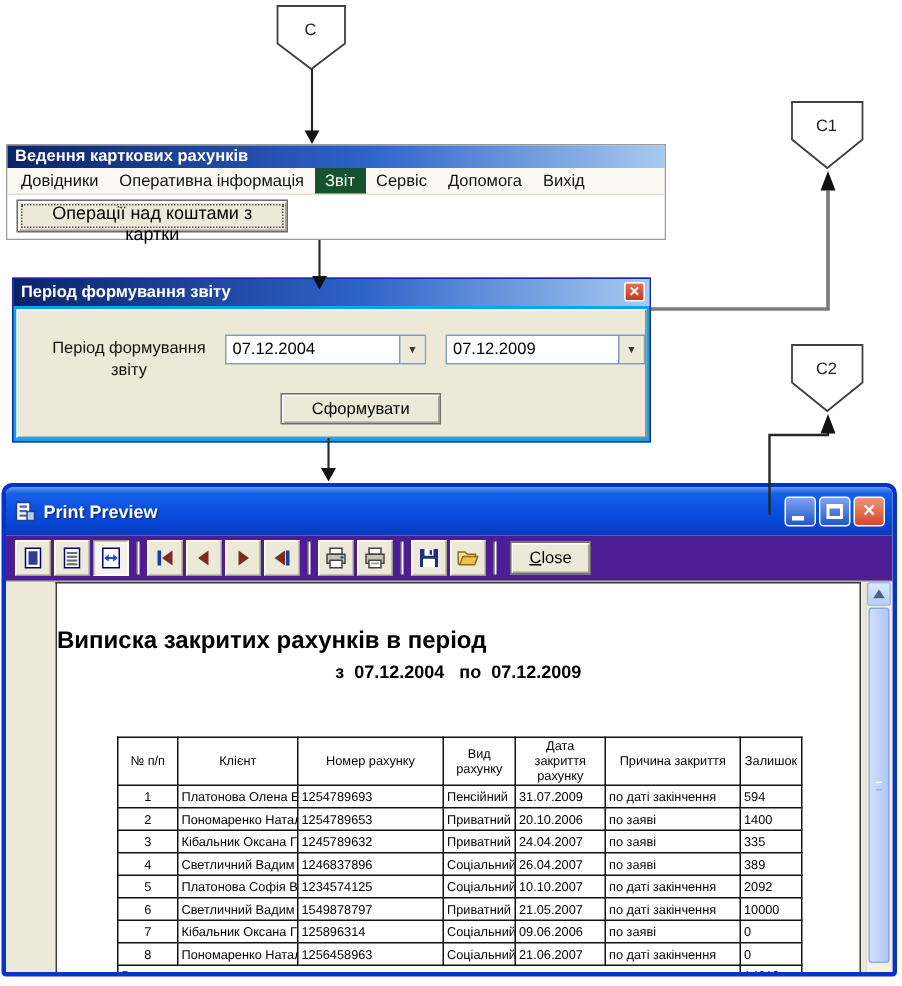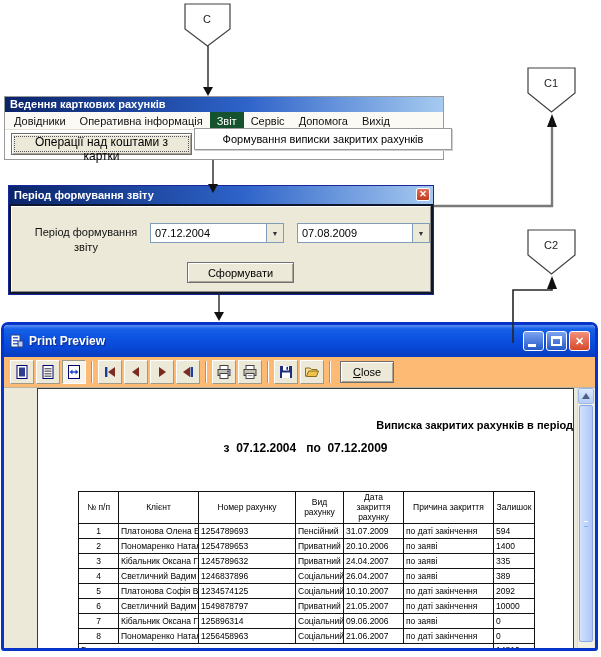--- a/index.html
+++ b/index.html
@@ -21,21 +21,21 @@
   .menu-item.selected{background:#14532d;color:#fff;}
   .w1-body{position:relative;height:29px;background:#fff;}
   .btn3d{position:absolute;left:6px;top:3px;width:181px;height:22px;background:#ece9d8;
         border:1px solid #6d6d6d;box-shadow:inset 1px 1px 0 #fff,inset -1px -1px 0 #a8a49a;
         font-size:12px;font-family:"Liberation Sans",sans-serif;outline:1px dotted #555;outline-offset:-4px;}
   .dropdown{position:absolute;left:189px;top:31px;width:258px;height:22px;background:#fff;
         border:1px solid #9a9a9a;box-shadow:1px 1px 0 #cfcfcf;font-size:11px;line-height:20px;
         text-align:center;z-index:12;white-space:nowrap;}
 
   
-  .dialog{position:absolute;left:8px;top:185px;width:426px;height:110px;background:#0f172a;
+  .dialog{position:absolute;left:8px;top:185px;width:426px;height:110px;background:#0ea5e9;
         border:1px solid #16289c;z-index:10;}
   .dialog .classic-title{height:18px;line-height:18px;position:relative;}
   .x-btn{position:absolute;right:3px;top:2px;width:14px;height:13px;border:1px solid #fff;border-radius:2px;
         background:linear-gradient(180deg,#e0705a,#c13b1f);color:#fff;font-size:9px;line-height:11px;
         text-align:center;font-weight:bold;cursor:default;}
   .dialog-body{position:absolute;left:2px;right:2px;top:20px;bottom:2px;
         border:1px solid;border-color:#fdfdfd #8a8a8a #8a8a8a #fdfdfd;background:#ece9d8;}
   .dlg-label{position:absolute;left:15px;top:18px;width:118px;font-size:11px;color:#111;text-align:center;line-height:15px;}
   .combo{position:absolute;height:20px;background:#fff;border:1px solid #7f9db9;display:flex;align-items:center;}
   .combo .val{flex:1;font-size:11px;padding-left:4px;white-space:nowrap;overflow:hidden;}
@@ -54,33 +54,33 @@
   .xp-titlebar{height:28px;border-radius:4px 4px 0 0;display:flex;align-items:center;padding:16px 5px;gap:4px;
         background:linear-gradient(180deg,#5a93f2 0%,#1661e8 12%,#0c50e0 45%,#0846d4 75%,#0b3bbf 100%);}
   .xp-title{color:#fff;font-weight:bold;font-size:12px;flex:1;text-shadow:1px 1px 1px #0a2a8a;white-space:nowrap;overflow:hidden;}
   .xp-btns{display:flex;gap:2px;}
   .xp-btn{width:21px;height:20px;border:1px solid #fff;border-radius:3px;position:relative;
         background:linear-gradient(180deg,#7ba4f1,#2457c8);}
   .xp-btn.close{background:linear-gradient(180deg,#f3917b,#d6492a);color:#fff;font-size:11px;
         font-weight:bold;text-align:center;line-height:18px;}
   .glyph-min{position:absolute;left:4px;bottom:3px;width:8px;height:3px;background:#fff;}
   .glyph-max{position:absolute;left:4px;top:4px;width:11px;height:10px;border:2px solid #fff;border-top-width:3px;}
-  .toolbar{height:31px;background:#fdba74;border-bottom:1px solid #b8b4a2;display:flex;align-items:center;
+  .toolbar{height:31px;background:#4c1d95;border-bottom:1px solid #b8b4a2;display:flex;align-items:center;
         padding:0 6px;gap:2px;}
   .tb-btn{width:24px;height:24px;background:#ece9d8;border:1px solid;border-color:#fff #9d9a85 #9d9a85 #fff;
         display:flex;align-items:center;justify-content:center;padding:0;}
   .tb-btn.pressed{border-color:#9d9a85 #fff #fff #9d9a85;background:#f6f4ea;}
   .tb-sep{width:2px;height:22px;border-left:1px solid #9d9a85;border-right:1px solid #fff;margin:0 3px;}
   .close-btn{margin-left:4px;height:22px;padding:0 12px;background:#ece9d8;border:1px solid #6d6d6d;
         box-shadow:inset 1px 1px 0 #fff,inset -1px -1px 0 #a8a49a;font-size:11px;font-family:"Liberation Sans",sans-serif;}
   .close-btn .u{text-decoration:underline;}
   .preview-area{position:relative;height:264px;background:#ece9d8;overflow:hidden;}
   .page{position:absolute;left:33px;top:0;width:537px;height:270px;background:#fff;
         border:1px solid #3a3a3a;border-bottom:none;}
-  .report-title{position:absolute;left:0;right:0;top:30px;text-align:right;font-size:11px;font-weight:bold;color:#000;}
+  .report-title{position:absolute;left:0;right:0;top:30px;text-align:left;font-size:16px;font-weight:bold;color:#000;}
   .report-subtitle{position:absolute;left:0;right:0;top:52px;text-align:center;font-size:12px;font-weight:bold;white-space:pre;}
   table.report{position:absolute;left:40px;top:102px;width:456px;border-collapse:collapse;table-layout:fixed;}
   table.report th,table.report td{border:1px solid #111;font-size:8.5px;font-weight:normal;
         padding:1px 2px;color:#000;overflow:hidden;white-space:nowrap;}
   table.report th{text-align:center;white-space:normal;height:22px;line-height:1.15;vertical-align:middle;}
   table.report td{height:15px;vertical-align:middle;}
   table.report tfoot td{height:13px;}
 
   
   .vscroll{position:absolute;right:1px;top:0;bottom:0;width:17px;background:#f3f1e4;border-left:1px solid #dedacb;}
@@ -108,39 +108,38 @@
 
         <span class="menu-item">Сервіс</span>
 
         <span class="menu-item">Допомога</span>
 
         <span class="menu-item">Вихід</span>
       </div>
     <div class="w1-body">
       <button class="btn3d">Операції над коштами з картки</button>
     </div>
-    <div class="dropdown">Формування виписки закритих рахунків</div>
   </div>
 
   <div class="dialog">
     <div class="classic-title">
       <span>Період формування звіту</span>
       <span class="x-btn">✕</span>
     </div>
     <div class="dialog-body">
       <div class="dlg-label">
         <div>Період формування</div>
         <div>звіту</div>
       </div>
       <div class="combo c1">
         <span class="val">07.12.2004</span>
         <span class="arrow">▼</span>
       </div>
       <div class="combo c2">
-        <span class="val">07.08.2009</span>
+        <span class="val">07.12.2009</span>
         <span class="arrow">▼</span>
       </div>
       <button class="dlg-btn generate">Сформувати</button>
     </div>
   </div>
 
   <div class="xpwin">
     <div class="xp-titlebar">
       <span style="display:inline-flex">
         <svg width="16" height="16" viewBox="0 0 16 16">

